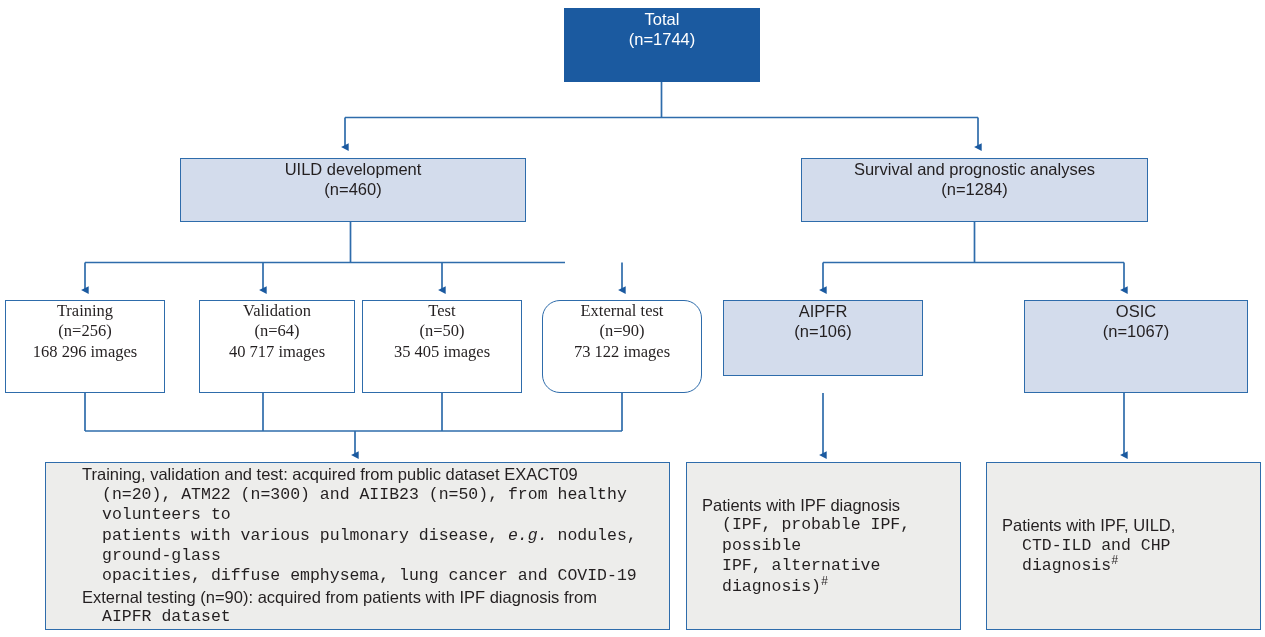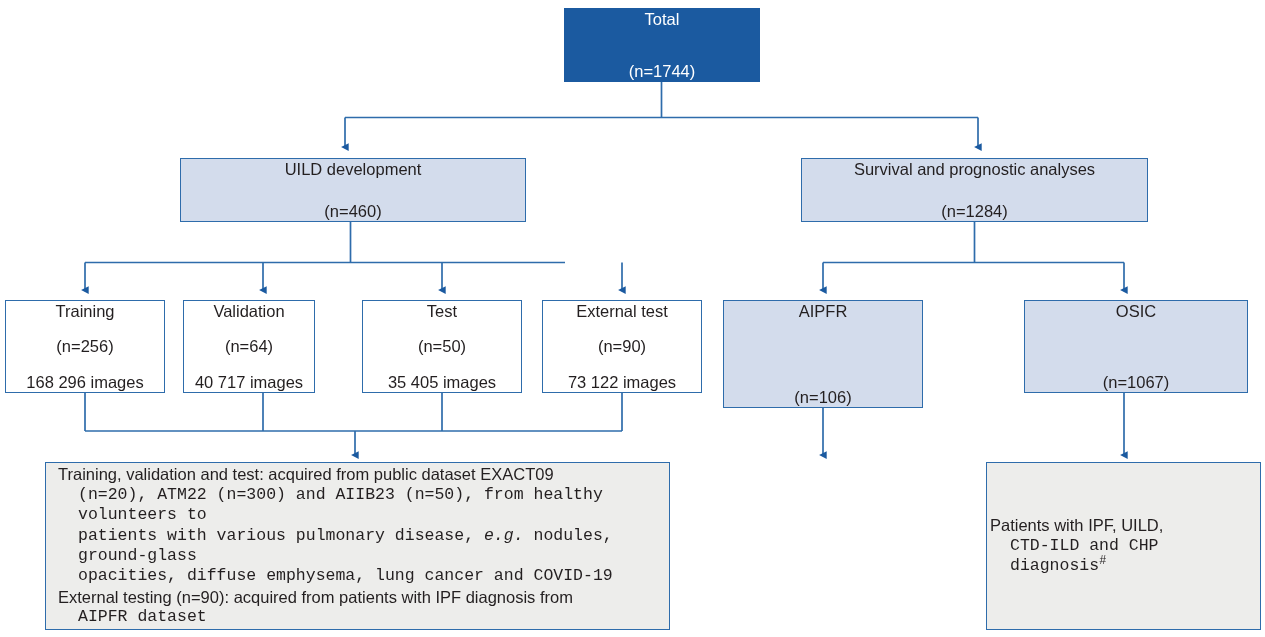--- a/index.html
+++ b/index.html
@@ -26,53 +26,55 @@
     height: 637px;
     pointer-events: none;
   }
   .node {
     position: absolute;
     box-sizing: border-box;
     border: 1.4px solid #2e6cab;
     display: flex;
     flex-direction: column;
     align-items: center;
-    justify-content: space-between;
+    justify-content: flex-start;
     text-align: center;
     line-height: 1.24;
     font-size: 16.5px;
     z-index: 2;
   }
   .node .line { display: block; white-space: nowrap; }
   .node-total {
     background: #1b5aa0;
     border-color: #1b5aa0;
     color: #ffffff;
   }
   .node-blue {
     background: #d3dcec;
     color: #231f20;
   }
   .node-white {
     background: #ffffff;
     color: #231f20;
+    font-family: Liberation Serif, serif;
   }
   .node-gray {
     background: #ededeb;
     color: #231f20;
     align-items: flex-start;
     justify-content: center;
     text-align: left;
     padding: 10px 12px;
   }
   .para {
     display: block;
     text-indent: 0;
     padding-left: 20px;
     width: 100%;
+    margin-left: 24px;
   }
   .para > .first {
     display: block;
     margin-left: -20px;
   }
   .hang { display: block; font-family: Liberation Mono, monospace; }
   .ital { font-style: italic; }
   sup.marker {
     font-size: 0.72em;
     vertical-align: super;
@@ -140,39 +142,39 @@
     <span class="line">Survival and prognostic analyses</span>
     <span class="line">(n=1284)</span>
   </div>
 
   <div class="node node-white" style="left:5px; top:300px; width:160px; height:93px;">
     <span class="line">Training</span>
     <span class="line">(n=256)</span>
     <span class="line">168 296 images</span>
   </div>
 
-  <div class="node node-white" style="left:183px; top:300px; width:132px; height:93px;">
+  <div class="node node-white" style="left:199px; top:300px; width:156px; height:93px;">
     <span class="line">Validation</span>
     <span class="line">(n=64)</span>
     <span class="line">40 717 images</span>
   </div>
 
   <div class="node node-white" style="left:362px; top:300px; width:160px; height:93px;">
     <span class="line">Test</span>
     <span class="line">(n=50)</span>
     <span class="line">35 405 images</span>
   </div>
 
-  <div class="node node-white" style="left:542px; top:300px; width:160px; height:93px;">
+  <div class="node node-white" style="left:542px; top:300px; width:160px; height:93px;border-radius:18px;">
     <span class="line">External test</span>
     <span class="line">(n=90)</span>
     <span class="line">73 122 images</span>
   </div>
 
-  <div class="node node-blue" style="left:723px; top:300px; width:200px; height:108px;gap:16px;">
+  <div class="node node-blue" style="left:723px; top:300px; width:200px; height:76px;">
     <span class="line">AIPFR</span>
     <span class="line">(n=106)</span>
   </div>
 
   <div class="node node-blue" style="left:1024px; top:300px; width:224px; height:93px;">
     <span class="line">OSIC</span>
     <span class="line">(n=1067)</span>
   </div>
 
   <div class="node node-gray" style="left:45px; top:462px; width:625px; height:168px; font-size:16.5px;">
@@ -181,20 +183,27 @@
       <span class="hang">(n=20), ATM22 (n=300) and AIIB23 (n=50), from healthy volunteers to</span>
       <span class="hang"><span>patients with various pulmonary disease, </span><span class="ital">e.g.</span><span> nodules, ground-glass</span></span>
       <span class="hang">opacities, diffuse emphysema, lung cancer and COVID-19</span>
     </span>
     <span class="para">
       <span class="first">External testing (n=90): acquired from patients with IPF diagnosis from</span>
       <span class="hang">AIPFR dataset</span>
     </span>
   </div>
 
+  <div class="node node-gray gray-center" style="left:686px; top:462px; width:275px; height:168px; font-size:16.5px;">
+    <span class="para">
+      <span class="first">Patients with IPF diagnosis</span>
+      <span class="hang">(IPF, probable IPF, possible</span>
+      <span class="hang"><span>IPF, alternative diagnosis)</span><sup class="marker">#</sup></span>
+    </span>
+  </div>
 
   <div class="node node-gray gray-center" style="left:986px; top:462px; width:275px; height:168px; font-size:16.5px;">
     <span class="para">
       <span class="first">Patients with IPF, UILD,</span>
       <span class="hang"><span>CTD-ILD and CHP diagnosis</span><sup class="marker">#</sup></span>
     </span>
   </div>
 
 </div>
 

